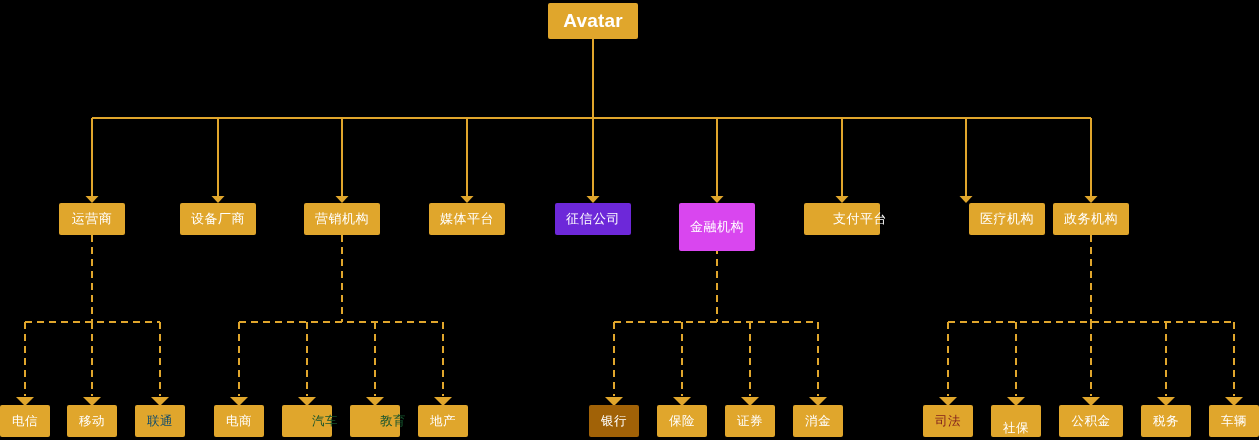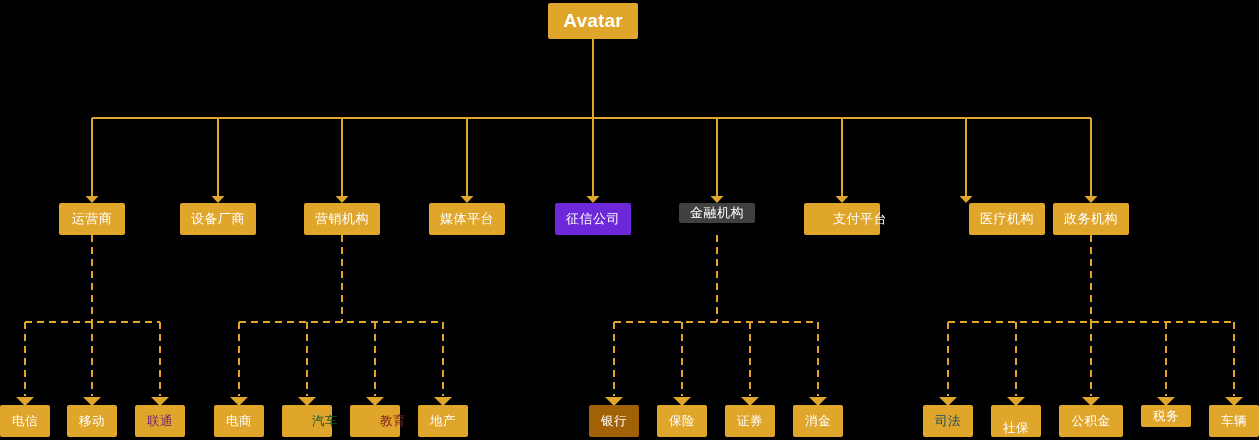--- a/index.html
+++ b/index.html
@@ -126,73 +126,73 @@
     </div>
     <div class="node node-mid" style="left: 304px; top: 203px; width: 76px; height: 32px; background: rgb(224, 166, 44); color: rgb(255, 255, 255); align-items: center;">
       <span>营销机构</span>
     </div>
     <div class="node node-mid" style="left: 429px; top: 203px; width: 76px; height: 32px; background: rgb(224, 166, 44); color: rgb(255, 255, 255);">
       <span>媒体平台</span>
     </div>
     <div class="node node-mid" style="left: 555px; top: 203px; width: 76px; height: 32px; background: #6d28d9; color: rgb(255, 255, 255);">
       <span>征信公司</span>
     </div>
-    <div class="node node-mid" style="left: 679px; top: 203px; width: 76px; height: 20px; background: #404040; color: rgb(255, 255, 255);">
+    <div class="node node-mid" style="left: 679px; top: 203px; width: 76px; height: 48px; background: #d946ef; color: rgb(255, 255, 255);">
       <span>金融机构</span>
     </div>
     <div class="node node-mid" style="left: 804px; top: 203px; width: 76px; height: 32px; background: rgb(224, 166, 44); color: rgb(255, 255, 255); padding-left: 36px;">
       <span>支付平台</span>
     </div>
     <div class="node node-mid" style="left: 928px; top: 203px; width: 76px; height: 32px; background: rgb(224, 166, 44); color: rgb(255, 255, 255); margin-left: 41px;">
       <span>医疗机构</span>
     </div>
     <div class="node node-mid" style="left: 1053px; top: 203px; width: 76px; height: 32px; background: rgb(224, 166, 44); color: rgb(255, 255, 255);">
       <span>政务机构</span>
     </div>
     <div class="node node-leaf" style="left: 0px; top: 405px; width: 50px; height: 32px; background: rgb(224, 166, 44); color: rgb(255, 255, 255);">
       <span>电信</span>
     </div>
     <div class="node node-leaf" style="left: 67px; top: 405px; width: 50px; height: 32px; background: rgb(224, 166, 44); color: rgb(255, 255, 255);">
       <span>移动</span>
     </div>
-    <div class="node node-leaf" style="left: 135px; top: 405px; width: 50px; height: 32px; background: rgb(224, 166, 44); color: #701a75;">
+    <div class="node node-leaf" style="left: 135px; top: 405px; width: 50px; height: 32px; background: rgb(224, 166, 44); color: #0c4a6e;">
       <span>联通</span>
     </div>
     <div class="node node-leaf" style="left: 214px; top: 405px; width: 50px; height: 32px; background: rgb(224, 166, 44); color: rgb(255, 255, 255);">
       <span>电商</span>
     </div>
     <div class="node node-leaf" style="left: 282px; top: 405px; width: 50px; height: 32px; background: rgb(224, 166, 44); color: #14532d; padding-left: 36px;">
       <span>汽车</span>
     </div>
-    <div class="node node-leaf" style="left: 350px; top: 405px; width: 50px; height: 32px; background: rgb(224, 166, 44); color: #7f1d1d; padding-left: 36px;">
+    <div class="node node-leaf" style="left: 350px; top: 405px; width: 50px; height: 32px; background: rgb(224, 166, 44); color: #14532d; padding-left: 36px;">
       <span>教育</span>
     </div>
     <div class="node node-leaf" style="left: 418px; top: 405px; width: 50px; height: 32px; background: rgb(224, 166, 44); color: rgb(255, 255, 255);">
       <span>地产</span>
     </div>
     <div class="node node-leaf" style="left: 589px; top: 405px; width: 50px; height: 32px; background: #a16207; color: rgb(255, 255, 255);">
       <span>银行</span>
     </div>
     <div class="node node-leaf" style="left: 657px; top: 405px; width: 50px; height: 32px; background: rgb(224, 166, 44); color: rgb(255, 255, 255);">
       <span>保险</span>
     </div>
     <div class="node node-leaf" style="left: 725px; top: 405px; width: 50px; height: 32px; background: rgb(224, 166, 44); color: rgb(255, 255, 255);">
       <span>证券</span>
     </div>
     <div class="node node-leaf" style="left: 793px; top: 405px; width: 50px; height: 32px; background: rgb(224, 166, 44); color: rgb(255, 255, 255);">
       <span>消金</span>
     </div>
-    <div class="node node-leaf" style="left: 923px; top: 405px; width: 50px; height: 32px; background: rgb(224, 166, 44); color: #0c4a6e;">
+    <div class="node node-leaf" style="left: 923px; top: 405px; width: 50px; height: 32px; background: rgb(224, 166, 44); color: #7f1d1d;">
       <span>司法</span>
     </div>
     <div class="node node-leaf" style="left: 991px; top: 405px; width: 50px; height: 32px; background: rgb(224, 166, 44); color: rgb(255, 255, 255); align-items: flex-end;">
       <span>社保</span>
     </div>
     <div class="node node-leaf" style="left: 1059px; top: 405px; width: 64px; height: 32px; background: rgb(224, 166, 44); color: rgb(255, 255, 255);">
       <span>公积金</span>
     </div>
-    <div class="node node-leaf" style="left: 1141px; top: 405px; width: 50px; height: 22px; background: rgb(224, 166, 44); color: rgb(255, 255, 255);">
+    <div class="node node-leaf" style="left: 1141px; top: 405px; width: 50px; height: 32px; background: rgb(224, 166, 44); color: rgb(255, 255, 255);">
       <span>税务</span>
     </div>
     <div class="node node-leaf" style="left: 1209px; top: 405px; width: 50px; height: 32px; background: rgb(224, 166, 44); color: rgb(255, 255, 255);">
       <span>车辆</span>
     </div>
   </div>
 
 </body></html>

